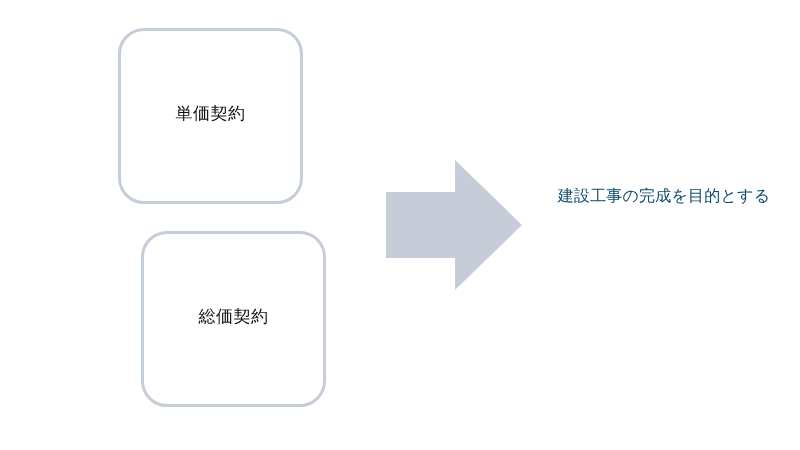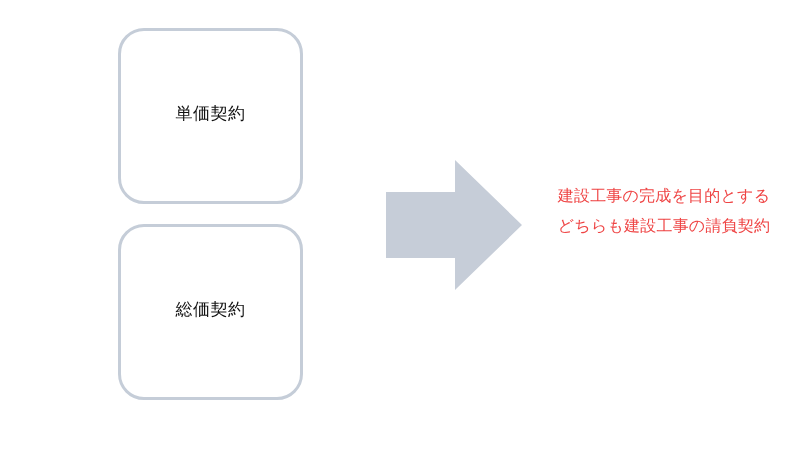--- a/index.html
+++ b/index.html
@@ -31,22 +31,23 @@
     background: #ffffff;
     display: flex;
     align-items: center;
     justify-content: center;
   }
   #box-unit-price {
     top: 28px;
     height: 176px;
   }
   #box-lump-sum {
-    top: 224px;
+    top: 231px;
     height: 176px;
+    margin-left: 23px;
   }
   .contract-box-label {
     font-size: 17px;
     line-height: 1.2;
     color: #101010;
     letter-spacing: 0.5px;
     white-space: nowrap;
     
     position: relative;
     top: -2px;
@@ -66,21 +67,21 @@
     height: 130px;
   }
 
   
   #conclusion-text {
     position: absolute;
     left: 528px;
     top: 181px;
     width: 272px;
     text-align: center;
-    color: #ef4444;
+    color: #0c4a6e;
     font-size: 16px;
     line-height: 30px;
     letter-spacing: 0.2px;
     white-space: nowrap;
   }
   .conclusion-line {
     display: block;
   }
 </style>
 </head>
@@ -97,16 +98,15 @@
   </div>
 
   <div id="arrow-shape">
     <svg viewBox="0 0 136 130" xmlns="http://www.w3.org/2000/svg" aria-hidden="true">
       <polygon points="0,32 69,32 69,0 136,65 69,130 69,98 0,98" fill="#c6cdd8"></polygon>
     </svg>
   </div>
 
   <div id="conclusion-text">
     <span class="conclusion-line">建設工事の完成を目的とする</span>
-    <span class="conclusion-line">どちらも建設工事の請負契約</span>
   </div>
 
 </div>
 
 </body></html>

